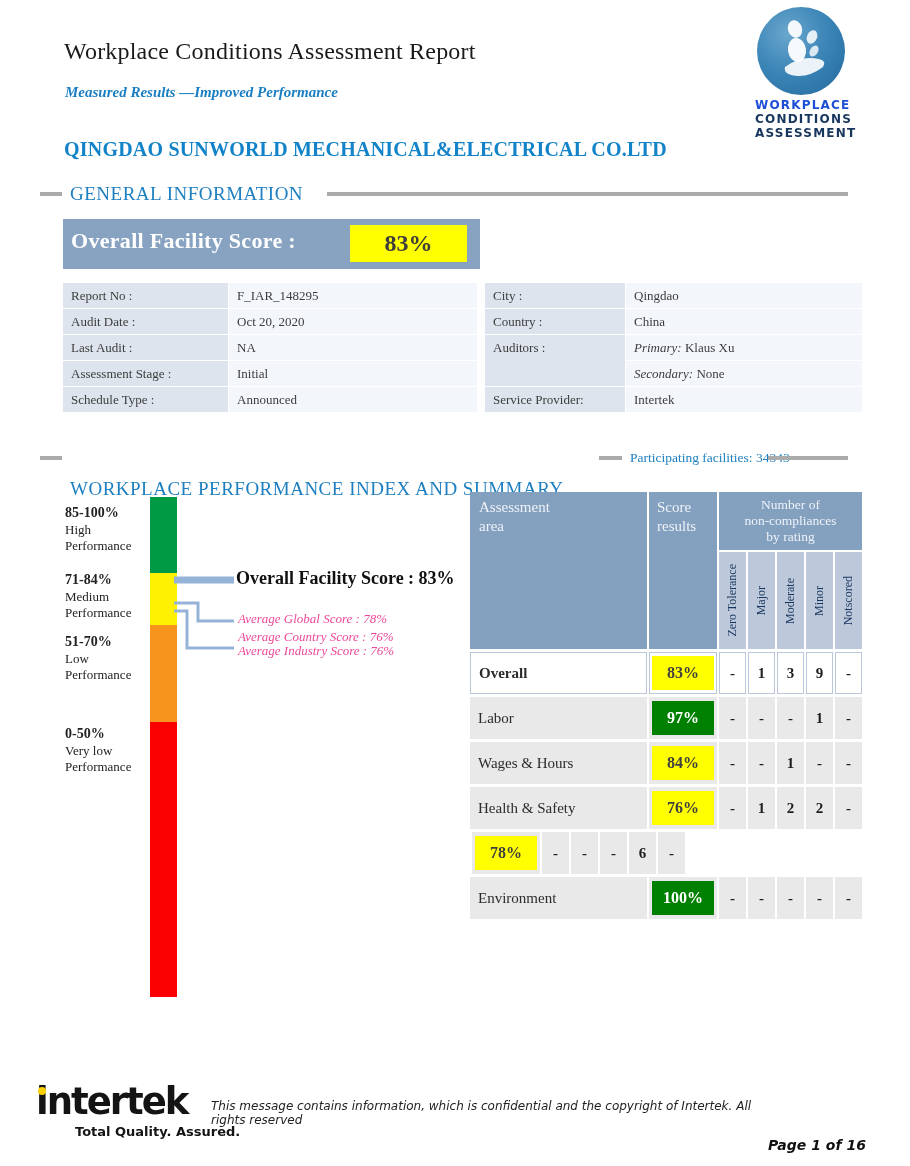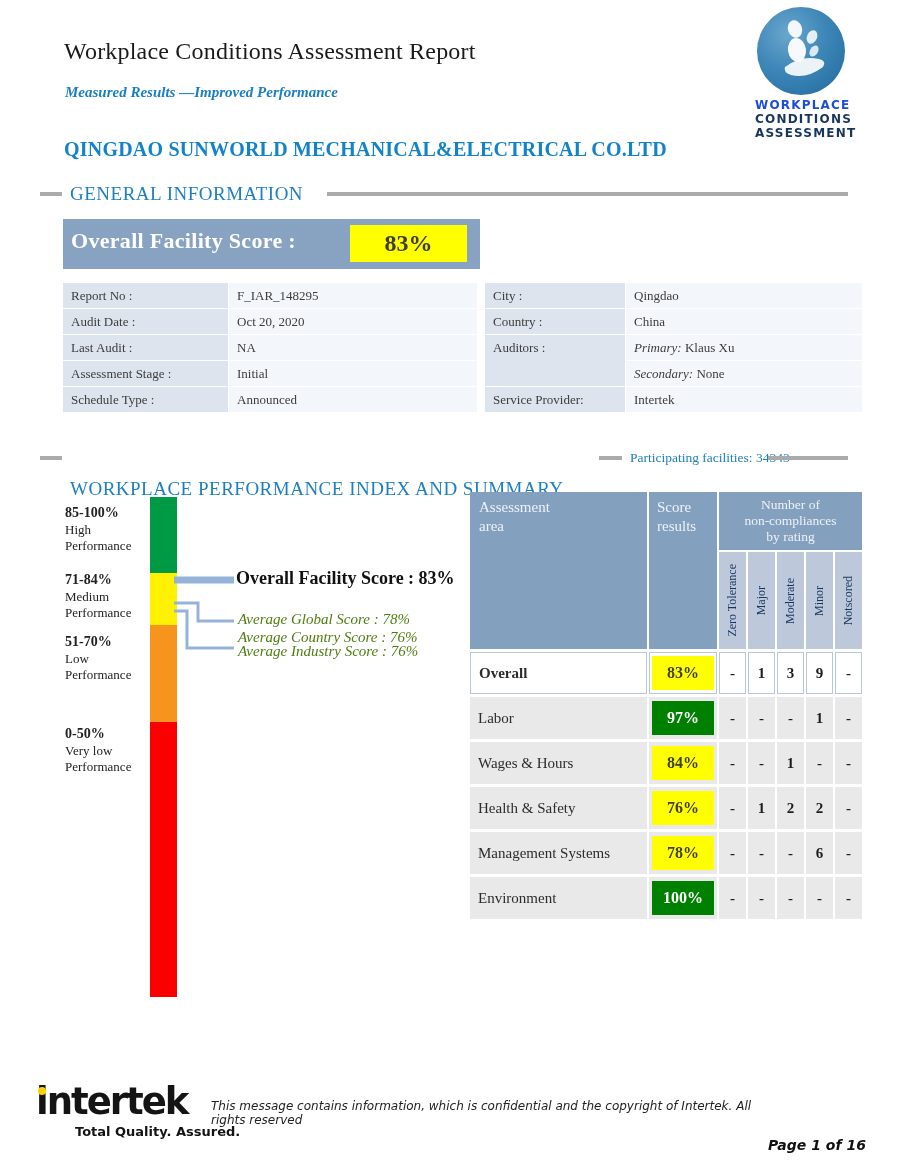--- a/index.html
+++ b/index.html
@@ -47,21 +47,21 @@
   .scale-group { left:65px; width:85px; font-size:13px; line-height:16px; color:#222; }
   .scale-range { font-size:14px; font-weight:bold; margin-bottom:1px; }
   .bar { left:150px; top:497px; width:27px; }
   .seg { width:27px; }
   .seg0 { height:76px; background:#009a44; }
   .seg1 { height:52px; background:#fff200; }
   .seg2 { height:97px; background:#f7941d; }
   .seg3 { height:275px; background:#fb0000; }
 
   .callout-overall { left:236px; top:568px; font-size:18px; font-weight:bold; color:#111; }
-  .callout-avg { left:238px; font-size:15px; font-style:italic; color:#4d7c0f; }
+  .callout-avg { left:238px; font-size:13px; font-style:italic; color:#ec4899; }
 
   
   .sum { left:470px; top:492px; width:392px; }
   .sum-head { position:relative; height:157px; }
   .h-area { position:absolute; left:0; top:0; width:177px; height:157px; background:#84a0bf;
     color:#eef2f8; font-size:15px; line-height:19px; padding:6px 0 0 9px; box-sizing:border-box; white-space:pre-line; }
   .h-score { position:absolute; left:179px; top:0; width:68px; height:157px; background:#84a0bf;
     color:#eef2f8; font-size:15px; line-height:19px; padding:6px 0 0 8px; box-sizing:border-box; white-space:pre-line; }
   .h-ncr { position:absolute; left:249px; top:0; width:143px; height:58px; background:#84a0bf;
     color:#eef2f8; font-size:13.5px; line-height:16px; text-align:center; display:flex;
@@ -268,21 +268,20 @@
             <div class="chip" data-level="medium">76%</div>
           </div>
         <div class="c-num">-</div>
         <div class="c-num">1</div>
         <div class="c-num">2</div>
         <div class="c-num">2</div>
         <div class="c-num">-</div>
       </div>
 
       <div class="srow gray">
-        <div class="c-area">Management Systems</div>
         <div class="c-score">
             <div class="chip" data-level="medium">78%</div>
           </div>
         <div class="c-num">-</div>
         <div class="c-num">-</div>
         <div class="c-num">-</div>
         <div class="c-num">6</div>
         <div class="c-num">-</div>
       </div>
 

